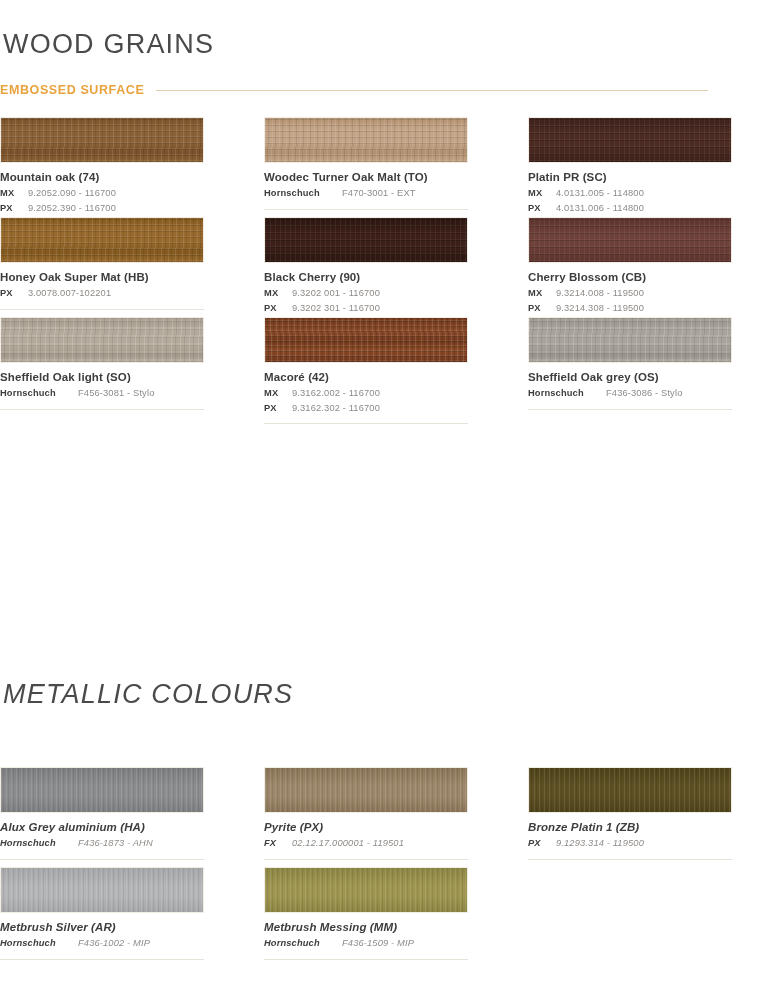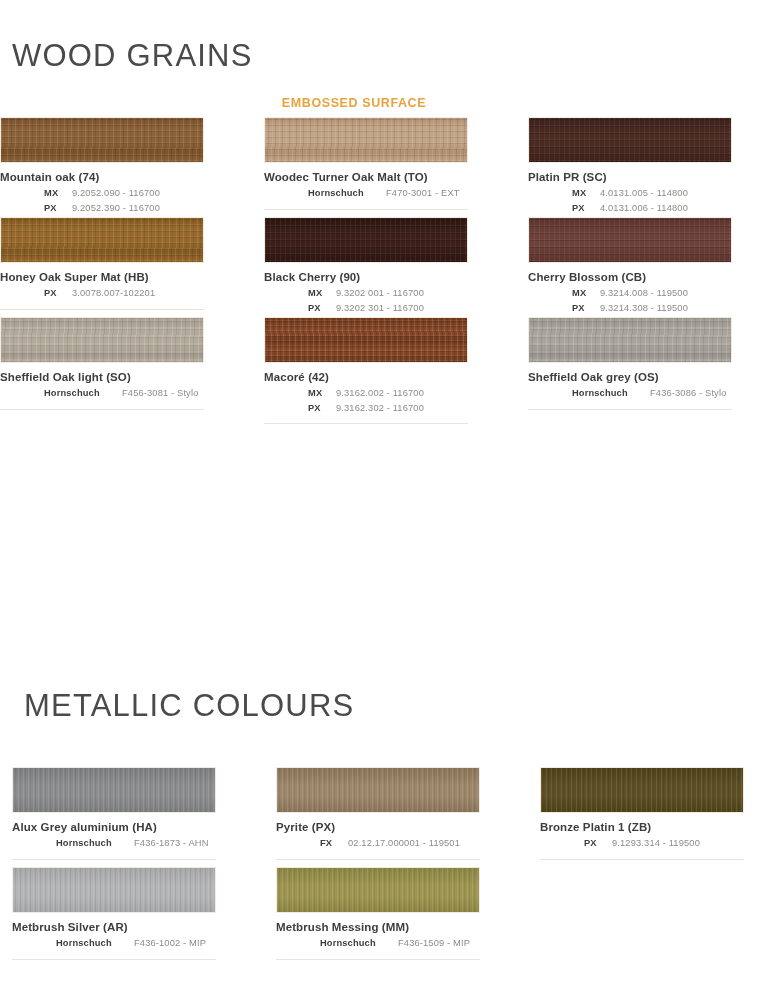--- a/index.html
+++ b/index.html
@@ -18,33 +18,32 @@
   .page {
     position: relative;
     width: 768px;
     height: 986px;
     box-sizing: border-box;
     padding: 0 30px;
   }
 
   
   .section-title {
-    font-size: 31px;
+    font-size: 27px;
     font-weight: 400;
     letter-spacing: 1.2px;
     color: #4a4a4a;
-    margin: 12px;
+    margin: 3px;
     padding: 0;
     line-height: 1;
   }
   .subsection-row {
     display: flex;
     align-items: center;
     gap: 12px;
-    flex-direction: column;
   }
   .subsection-title {
     font-size: 12.5px;
     font-weight: bold;
     letter-spacing: 0.6px;
     color: #e8a33d;
     white-space: nowrap;
   }
   .subsection-rule {
     flex: 1 1 auto;
@@ -93,21 +92,21 @@
   }
   .code-key {
     font-weight: bold;
     color: #3d3d3d;
     min-width: 22px;
     flex: 0 0 auto;
     margin-right: 6px;
   }
   .code-key.wide { min-width: 72px; }
   .code-val { flex: 1 1 auto; }
-  .codes { margin-top: 2px; padding-left: 44px; }
+  .codes { margin-top: 2px; }
 
   .cell-rule {
     height: 1px;
     background: #e8e4dc;
     margin-top: 8px;
   }
 
   
   .grid-row { margin-bottom: 0; }
 </style>
@@ -259,21 +258,21 @@
             <div class="codes">
               <div class="code-line">
                 <span class="code-key wide">Hornschuch</span>
                 <span class="code-val">F436-3086 - Stylo</span>
               </div>
             </div>
             <div class="cell-rule"></div>
           </div>
         </div>
       </div>
-      <div style="position: absolute; left: 12px; top: 678px; width: 708px;">
+      <div style="position: absolute; left: 0px; top: 678px; width: 708px; font-style: italic;">
         <h1 class="section-title">METALLIC COLOURS</h1>
         <div class="grid grid-row" style="position: absolute; left: 0px; top: 89px;">
           <div class="cell">
             <div class="swatch">
               <div class="grain" style="background-color:#8b8d8f;background-image:repeating-linear-gradient(90deg, rgba(255,255,255,0.10) 0px, rgba(255,255,255,0.10) 1px, rgba(0,0,0,0.00) 1px, rgba(0,0,0,0.00) 2px, rgba(0,0,0,0.07) 2px, rgba(0,0,0,0.07) 3px, rgba(0,0,0,0) 3px, rgba(0,0,0,0) 5px),linear-gradient(180deg, #7c7e80 0%, #8b8d8f 40%, #8b8d8f 65%, #7c7e80 100%);"></div>
             </div>
             <div class="item-name">Alux Grey aluminium (HA)</div>
             <div class="codes">
               <div class="code-line">
                 <span class="code-key wide">Hornschuch</span>

